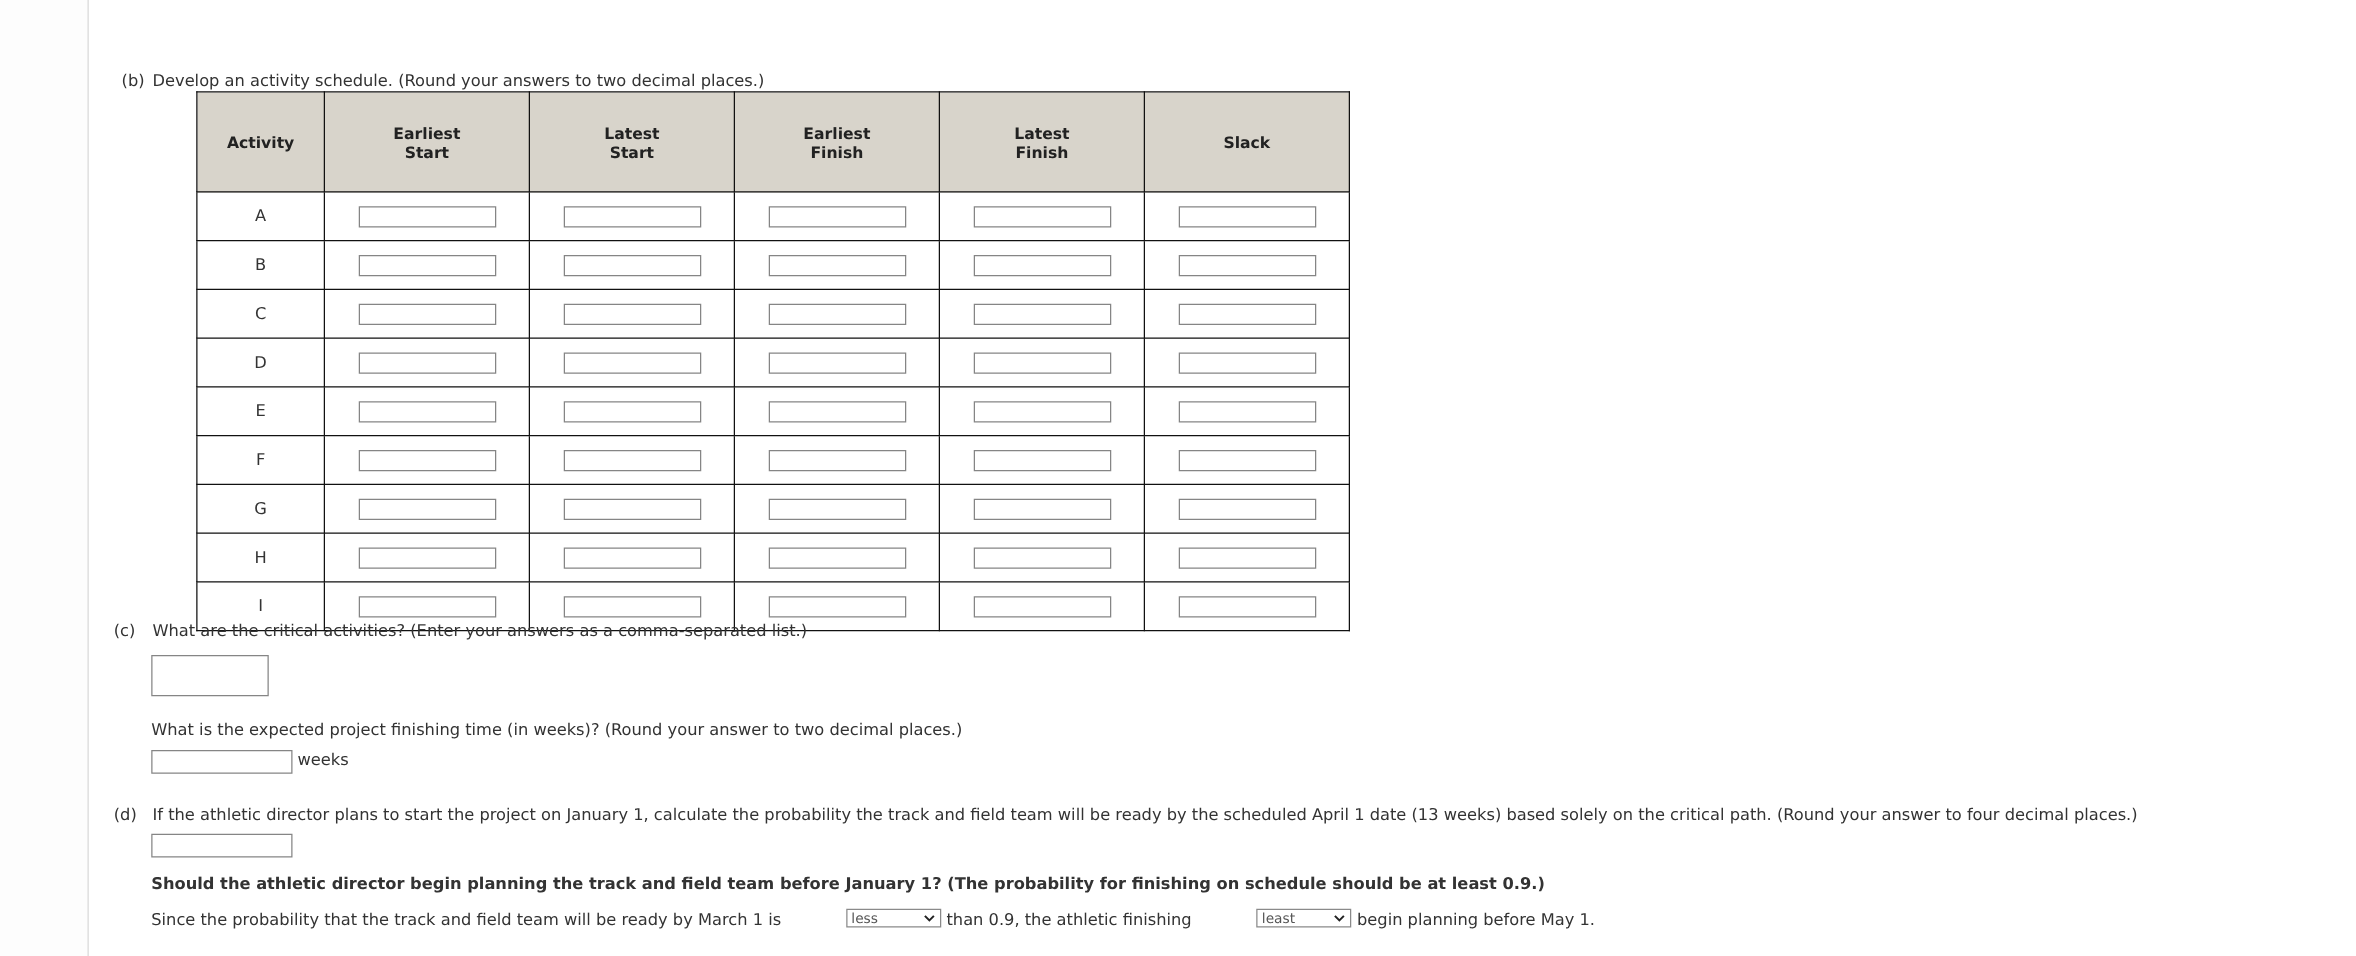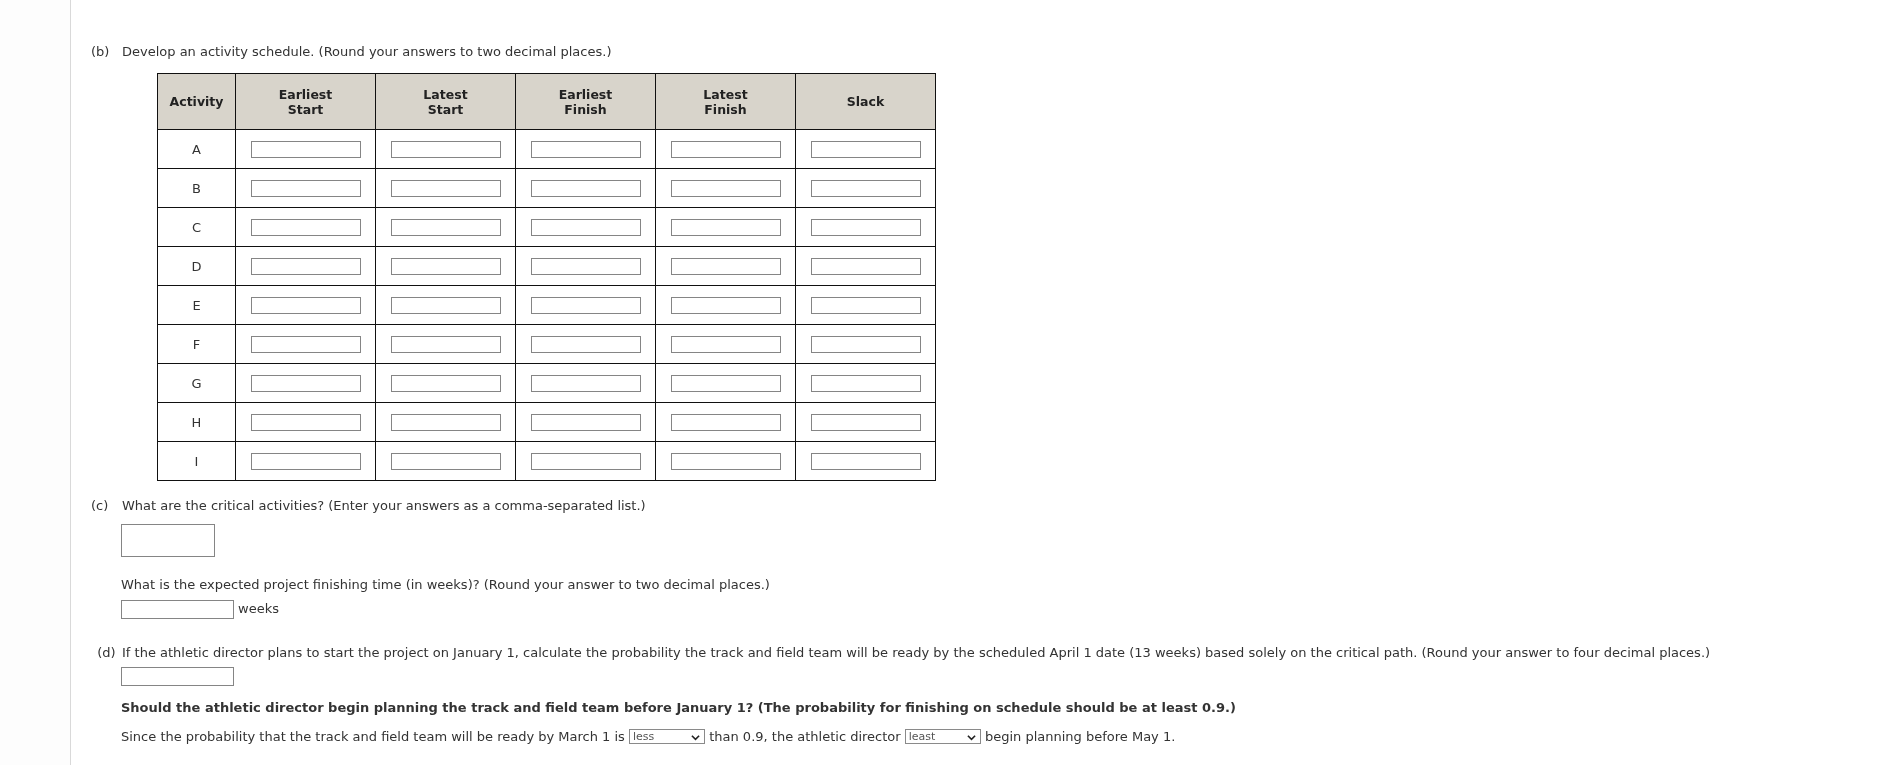--- a/index.html
+++ b/index.html
@@ -20,21 +20,21 @@
     .q-label { display: inline-block; width: 31px; }
     table.sched {
       position: absolute; left: 157px; top: 73px;
       border-collapse: collapse;
       font-size: 12px;
     }
     table.sched th {
       background: #d8d4cb; color: #222;
       font-weight: bold; font-size: 12.5px; line-height: 15px;
       border: 1.5px solid #111;
-      height: 47px; padding: 4px; text-align: center;
+      height: 47px; padding: 16px; text-align: center;
     }
     table.sched td {
       border: 1.5px solid #111; height: 38px; padding: 0; text-align: center;
     }
     .col-act { width: 69px; }
     .col-val { width: 131px; }
     .act-cell { font-size: 13px; color: #333; }
     .cell-input {
       width: 110px; height: 17px; box-sizing: border-box;
       border: 1px solid #858585; background: #fff; padding: 0 2px;
@@ -53,32 +53,33 @@
     .prob-input {
       position: absolute; left: 121px; top: 667px; width: 113px; height: 19px;
       box-sizing: border-box; border: 1px solid #858585; background: #fff;
     }
     .sel {
       display: inline-block; position: relative; vertical-align: middle;
       height: 15px; width: 76px; box-sizing: border-box;
       border: 1px solid #8a8a8a; background: #fff;
       font-size: 11px; line-height: 13px; color: #555; padding-left: 3px;
       margin-top: -3px;
+      margin-left: 48px;
     }
     .sel .chev {
       position: absolute; right: 4px; top: 0px; font-size: 10px; color: #222;
     }
     input { font-family: "DejaVu Sans", sans-serif; }
   </style>
 </head>
 <body>
 
 <div class="left-gutter"></div>
 
-<div class="q-line" style="left:91px; top:44px;">
+<div class="q-line" style="left:91px; top:58px;text-align:center;">
   <span class="q-label">(b)</span><span>Develop an activity schedule. (Round your answers to two decimal places.)</span>
 </div>
 
 <table class="sched">
   <thead>
     <tr>
       <th class="col-act"><span>Activity</span></th>
       <th class="col-val"><span>Earliest</span><br><span>Start</span></th>
       <th class="col-val"><span>Latest</span><br><span>Start</span></th>
       <th class="col-val"><span>Earliest</span><br><span>Finish</span></th>
@@ -254,30 +255,30 @@
 
 <div class="q-line" style="left:91px; top:498px;">
   <span class="q-label">(c)</span><span>What are the critical activities? (Enter your answers as a comma-separated list.)</span>
 </div>
 <input class="crit-input" type="text" value="" style="">
 
 <div class="q-line" style="left:121px; top:577px;">What is the expected project finishing time (in weeks)? (Round your answer to two decimal places.)</div>
 <input class="weeks-input" type="text" value="" style="">
 <span class="weeks-label">weeks</span>
 
-<div class="q-line" style="left:91px; top:645px;text-align:center;">
+<div class="q-line" style="left:91px; top:645px;">
   <span class="q-label">(d)</span><span>If the athletic director plans to start the project on January 1, calculate the probability the track and field team will be ready by the scheduled April 1 date (13 weeks) based solely on the critical path. (Round your answer to four decimal places.)</span>
 </div>
 <input class="prob-input" type="text" value="" style="">
 
 <div class="q-line" style="left:121px; top:700px;font-weight:bold;">Should the athletic director begin planning the track and field team before January 1? (The probability for finishing on schedule should be at least 0.9.)</div>
 
 <div class="q-line" style="left:121px; top:729px;">
   <span>Since the probability that the track and field team will be ready by March 1 is</span>
   <span class="sel"><span>less</span><span class="chev" style="top: 2px;"><svg width="9" height="9" viewBox="0 0 10 10">
           <path d="M1 3 L5 7 L9 3" fill="none" stroke="#222" stroke-width="1.8"></path>
         </svg></span></span>
-  <span>than 0.9, the athletic director</span>
+  <span>than 0.9, the athletic finishing</span>
   <span class="sel"><span>least</span><span class="chev" style="top: 2px;"><svg width="9" height="9" viewBox="0 0 10 10">
           <path d="M1 3 L5 7 L9 3" fill="none" stroke="#222" stroke-width="1.8"></path>
         </svg></span></span>
   <span>begin planning before May 1.</span>
 </div>
 
 </body></html>

